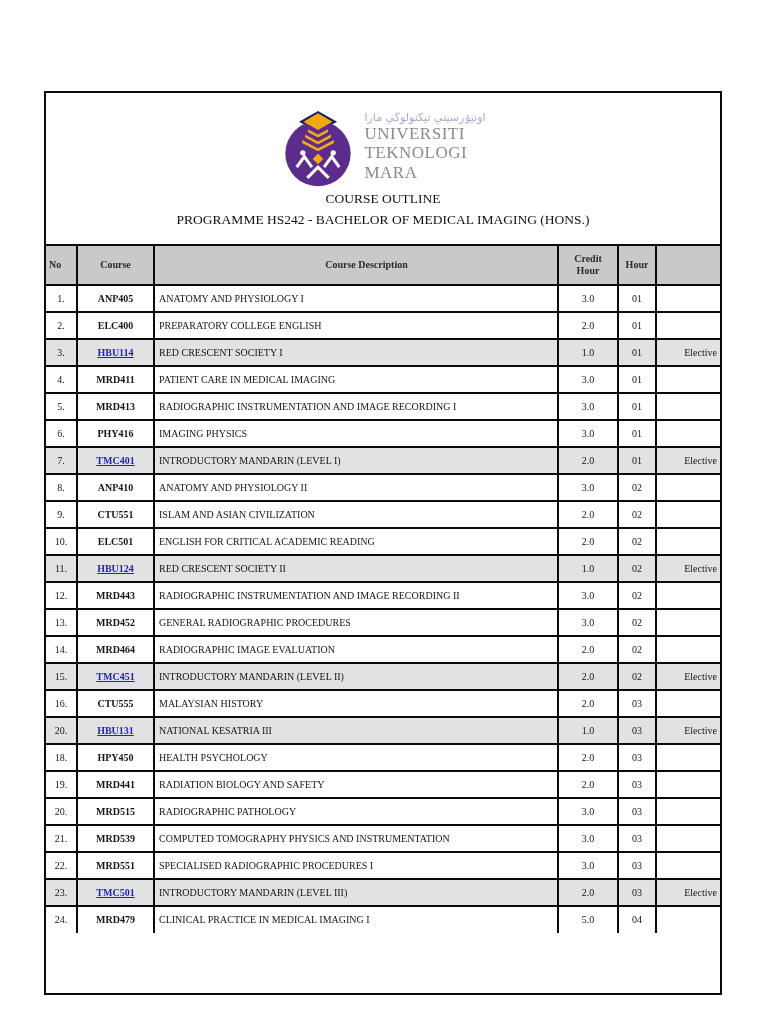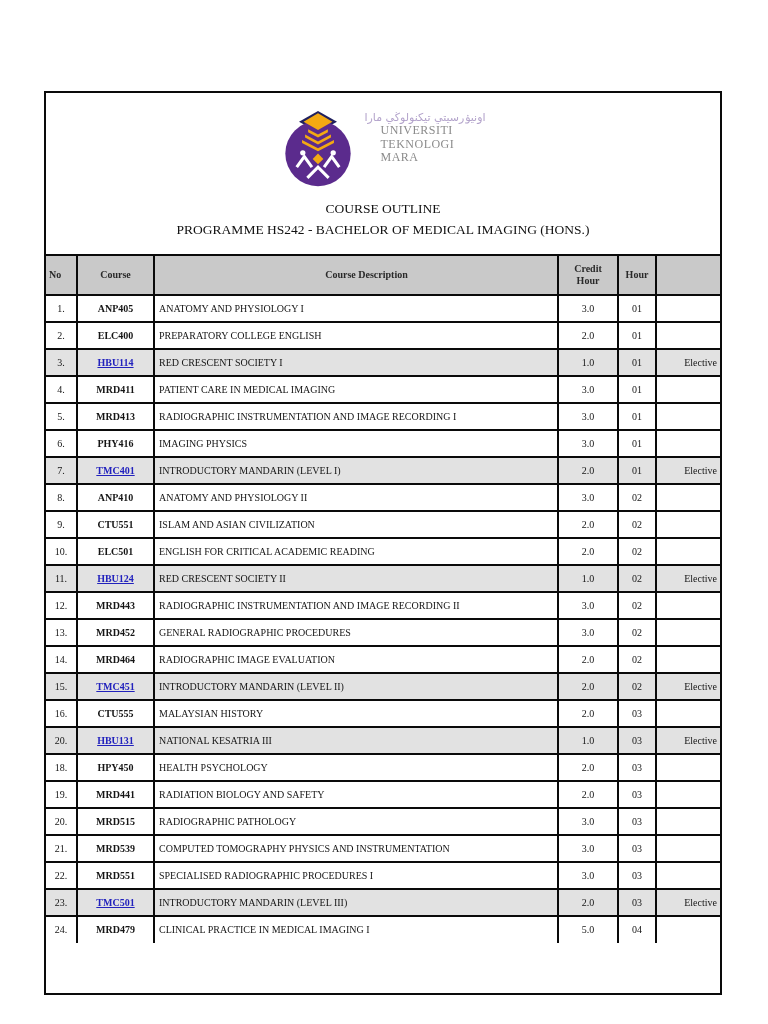--- a/index.html
+++ b/index.html
@@ -23,24 +23,24 @@
     border:2px solid var(--border-color);
     background:#fff;
     display:flex;flex-direction:column;
   }
 
   
   .logo-row{margin-top:17px;display:flex;justify-content:center;align-items:flex-start;gap:8px;}
   .logo-mark{width:76px;height:78px;flex:0 0 auto;}
   .logo-textblock{display:flex;flex-direction:column;padding-top:2px;}
   .logo-arabic{font-family:"DejaVu Sans",sans-serif;font-size:11px;color:var(--logo-lavender);letter-spacing:1px;line-height:1.1;}
-  .logo-name{font-size:12px;line-height:1.13;color:var(--logo-gray);letter-spacing:0.5px;font-family:"Liberation Serif",serif;margin-left:16px;}
+  .logo-name{font-size:17px;line-height:1.13;color:var(--logo-gray);letter-spacing:0.5px;font-family:"Liberation Serif",serif;}
 
   
-  .titles{margin-top:11px;text-align:center;font-size:13.5px;line-height:1.55;color:#111;}
+  .titles{margin-top:1px;text-align:center;font-size:13.5px;line-height:1.55;color:#111;}
 
   
   table{border-collapse:collapse;width:100%;margin-top:13px;table-layout:fixed;font-size:10px;}
   col.c-no{width:31px;} col.c-course{width:77px;} col.c-desc{width:404px;}
   col.c-credit{width:60px;} col.c-part{width:38px;} col.c-tag{width:64px;}
   th,td{border:2px solid var(--border-color);overflow:hidden;}
   tr > *:first-child{border-left:none;}
   tr > *:last-child{border-right:none;}
   tbody tr:last-child > td{border-bottom:none;}
   thead th{background:var(--header-bg);font-weight:bold;height:40px;color:#2a2a2a;padding:2px 3px;}

